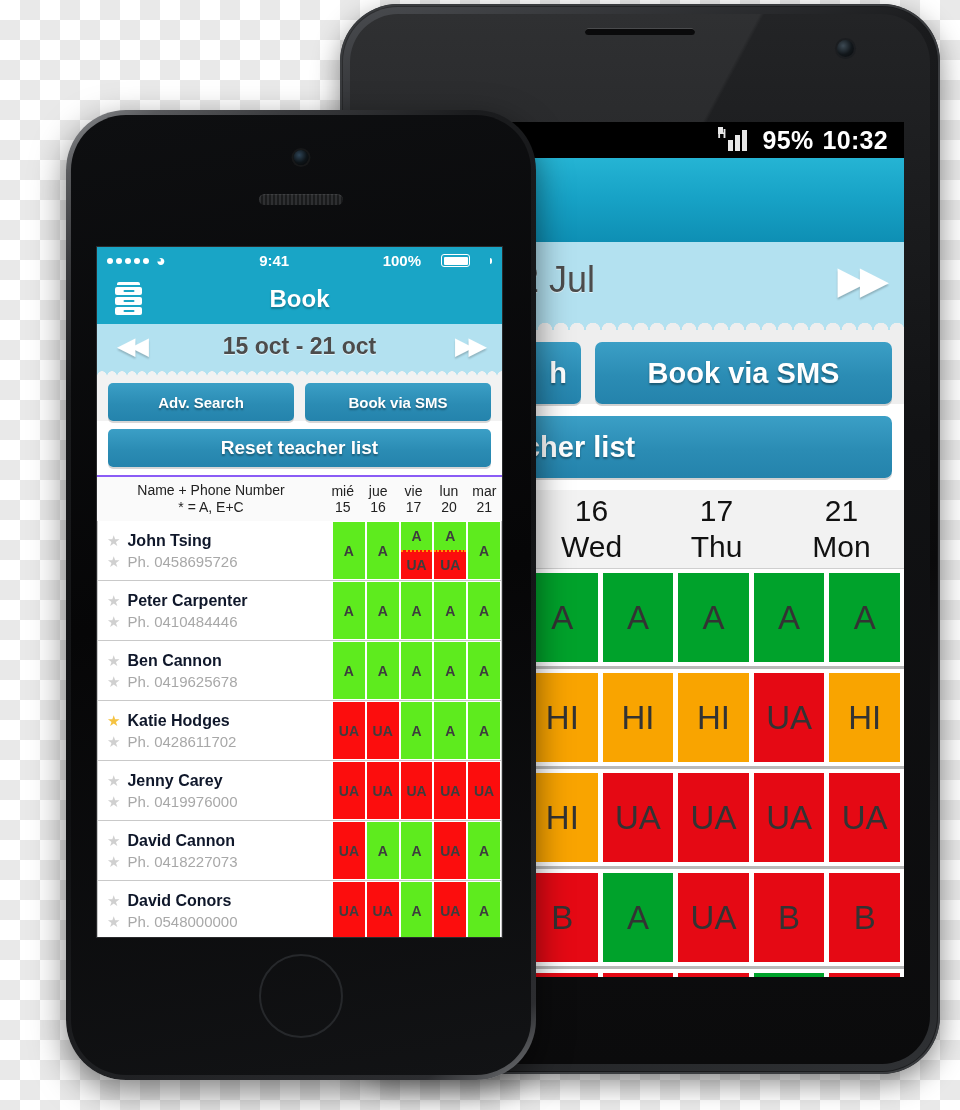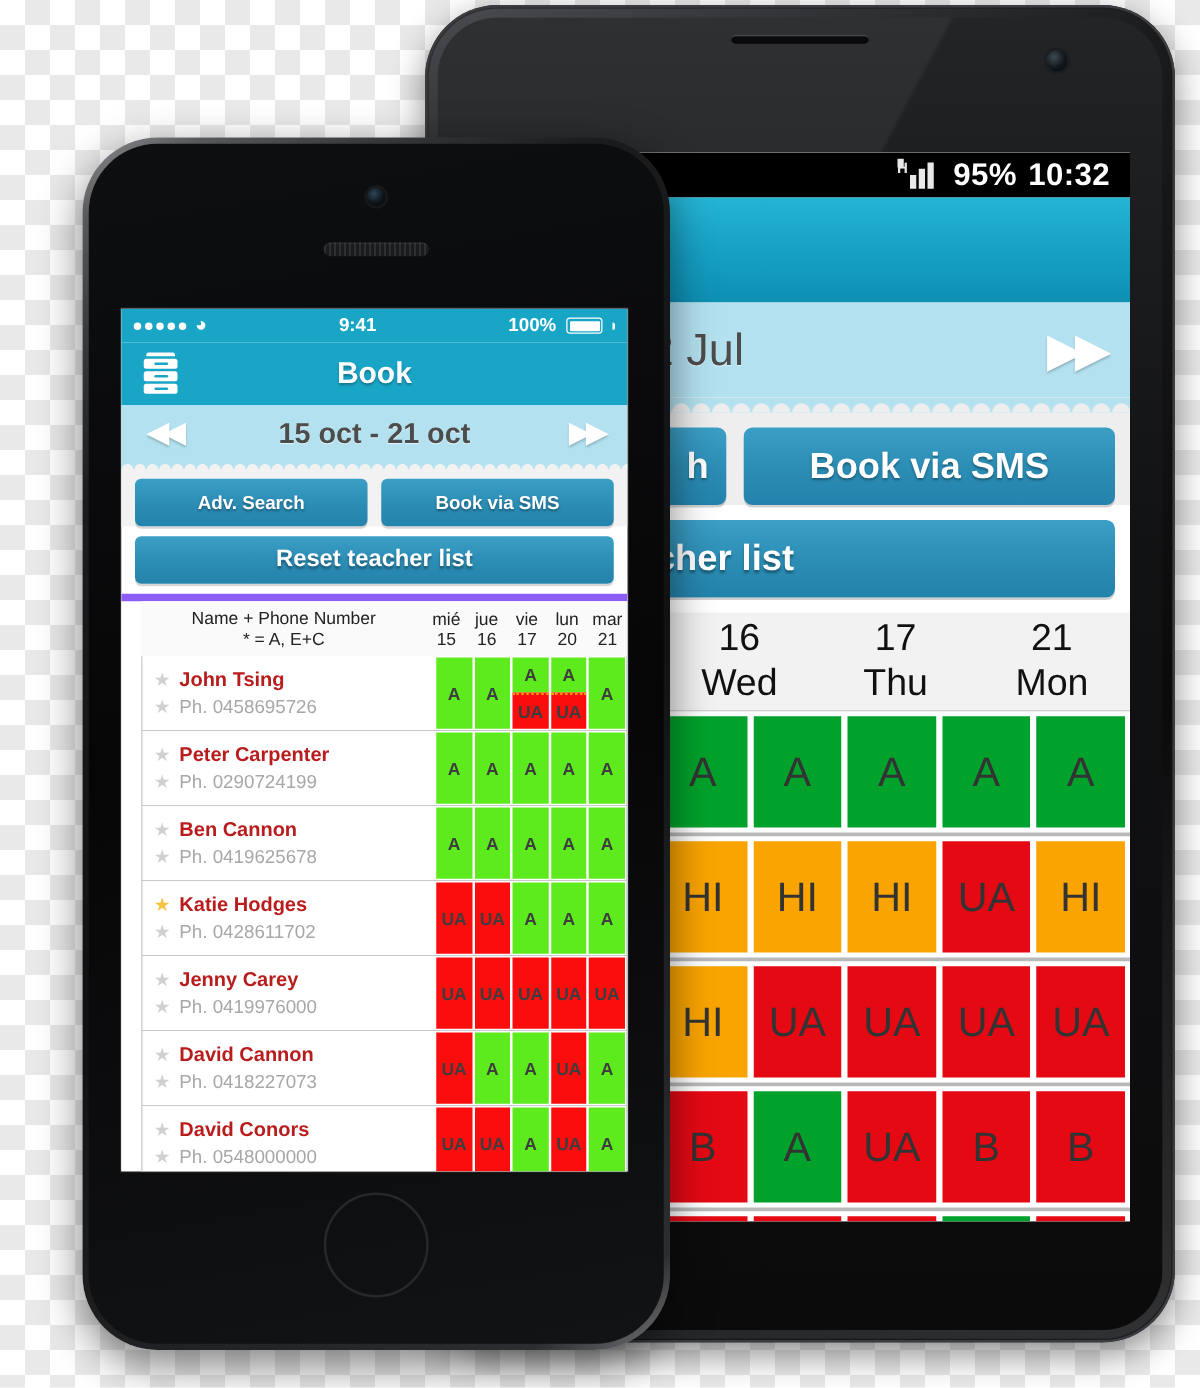--- a/index.html
+++ b/index.html
@@ -101,21 +101,21 @@
   .ip-home{position:absolute;left:50%;bottom:42px;transform:translateX(-50%);width:80px;height:80px;
     border-radius:50%;border:2px solid #26282b;}
   .ip-screen{position:absolute;left:31px;top:137px;width:405px;height:690px;background:#fff;overflow:hidden;
      box-shadow:0 0 0 1px #2a2b2d;}
   .ip-status{height:27px;background:#19a5c6;color:#fff;display:flex;align-items:center;
      font-size:15px;font-weight:bold;padding:0 10px;}
   .dots{display:flex;gap:3px;align-items:center;}
   .dots i{width:6px;height:6px;border-radius:50%;background:#fff;display:block;}
   .wifi{margin-left:7px;font-size:16px;line-height:1;}
   .ip-status .mid{flex:1;text-align:center;}
-  .ip-status .batt{display:flex;align-items:center;gap:8px;}
+  .ip-status .batt{display:flex;align-items:center;gap:20px;}
   .battbox{width:29px;height:13px;border:1.5px solid #fff;border-radius:3px;padding:1.5px;box-sizing:border-box;}
   .battbox span{display:block;height:100%;width:100%;background:#fff;border-radius:1px;}
   .battnub{width:2px;height:6px;background:#fff;border-radius:0 2px 2px 0;}
   .ip-nav{height:50px;background:#19a5c6;display:flex;align-items:center;position:relative;}
   .ip-nav .title{position:absolute;left:0;right:0;text-align:center;color:#fff;font-size:24px;
      font-weight:bold;text-shadow:0 2px 2px rgba(0,0,0,.28);}
   .cabinet{position:relative;z-index:2;margin-left:18px;width:27px;height:34px;}
   .cabinet b{display:block;background:#fff;border-radius:2px;margin-bottom:2px;height:8px;position:relative;}
   .cabinet b:after{content:"";position:absolute;left:50%;top:3px;transform:translateX(-50%);
      width:11px;height:2px;background:#19a5c6;border-radius:1px;}
@@ -128,33 +128,33 @@
   .ip-wave{height:8px;background:#b3e1f0;position:relative;}
   .ip-wave:after{content:"";position:absolute;left:0;right:0;bottom:0;height:8px;
     background:radial-gradient(circle at 5px 8px,#f2f2f2 4.5px,transparent 5px);background-size:10px 8px;}
   .ip-btnrow{display:flex;gap:11px;padding:7px 11px 0 11px;background:#f2f2f2;}
   .ipbtn{flex:1;background:linear-gradient(180deg,#3b9fc6 0%,#2b8cb4 55%,#2483ac 100%);border-radius:5px;height:38px;
     display:flex;align-items:center;justify-content:center;color:#fff;font-size:15px;font-weight:bold;
     text-shadow:0 2px 2px rgba(0,0,0,.35);box-shadow:0 2px 0 rgba(0,0,0,.16);text-align:center;}
   .ip-reset{margin:8px 11px;background:linear-gradient(180deg,#3b9fc6 0%,#2b8cb4 55%,#2483ac 100%);
     border-radius:5px;height:38px;display:flex;align-items:center;justify-content:center;color:#fff;
     font-size:19px;font-weight:bold;text-shadow:0 2px 2px rgba(0,0,0,.35);box-shadow:0 2px 0 rgba(0,0,0,.16);}
-  .ip-table{background:#fff;border-top:6px solid #8b5cf6;padding-left:16px;}
+  .ip-table{background:#fff;border-top:2px solid #8b5cf6;}
   .ip-thead{display:flex;height:44px;background:#fafafa;}
   .ip-thead .nm{width:228px;display:flex;flex-direction:column;align-items:center;justify-content:center;
     color:#222;font-size:14px;line-height:17px;}
   .ip-thead .dcol{flex:1;display:flex;flex-direction:column;align-items:center;justify-content:center;
     color:#222;font-size:14px;line-height:16px;}
   .ip-row{display:flex;height:60px;border:1px solid #c9c9c9;border-top:none;box-sizing:border-box;
     background:#fff;}
   .ip-row .nm{width:226px;display:flex;flex-direction:column;justify-content:center;gap:3px;padding-left:9px;}
   .ip-row .ln{display:flex;align-items:center;gap:7px;}
   .ip-row .star{font-size:15px;color:#d0d0d0;line-height:1;}
   .ip-row .star.on{color:#f5c342;}
-  .ip-row .pname{color:#b91c1c;font-size:16px;font-weight:bold;}
+  .ip-row .pname{color:#0f172a;font-size:16px;font-weight:bold;}
   .ip-row .phone{color:#a8a8a8;font-size:15px;}
   .ip-cells{flex:1;display:flex;gap:2px;padding:1px 1px 1px 0;}
   .ip-cells .c{flex:1;display:flex;align-items:center;justify-content:center;font-size:14px;
     font-weight:bold;color:#3d3d3d;}
   .ip-cells .c.split{flex-direction:column;gap:0;padding:0;}
   .ip-cells .c.split .hf{flex:1;width:100%;display:flex;align-items:center;justify-content:center;}
   .ip-cells .c.split .hf.bot{border-top:2px dotted #ff9b00;}
 </style>
 </head>
 <body>
@@ -376,21 +376,21 @@
               </div>
             </div>
             <div class="ip-row">
               <div class="nm">
                 <div class="ln">
                   <span class="star">★</span>
                   <span class="pname">Peter Carpenter</span>
                 </div>
                 <div class="ln">
                   <span class="star">★</span>
-                  <span class="phone">Ph. 0290724199</span>
+                  <span class="phone">Ph. 0410484446</span>
                 </div>
               </div>
               <div class="ip-cells">
                 <div class="c" style="background: rgb(94, 235, 30);">A</div>
                 <div class="c" style="background: rgb(94, 235, 30);">A</div>
                 <div class="c" style="background: rgb(94, 235, 30);">A</div>
                 <div class="c" style="background: rgb(94, 235, 30);">A</div>
                 <div class="c" style="background: rgb(94, 235, 30);">A</div>
               </div>
             </div>

